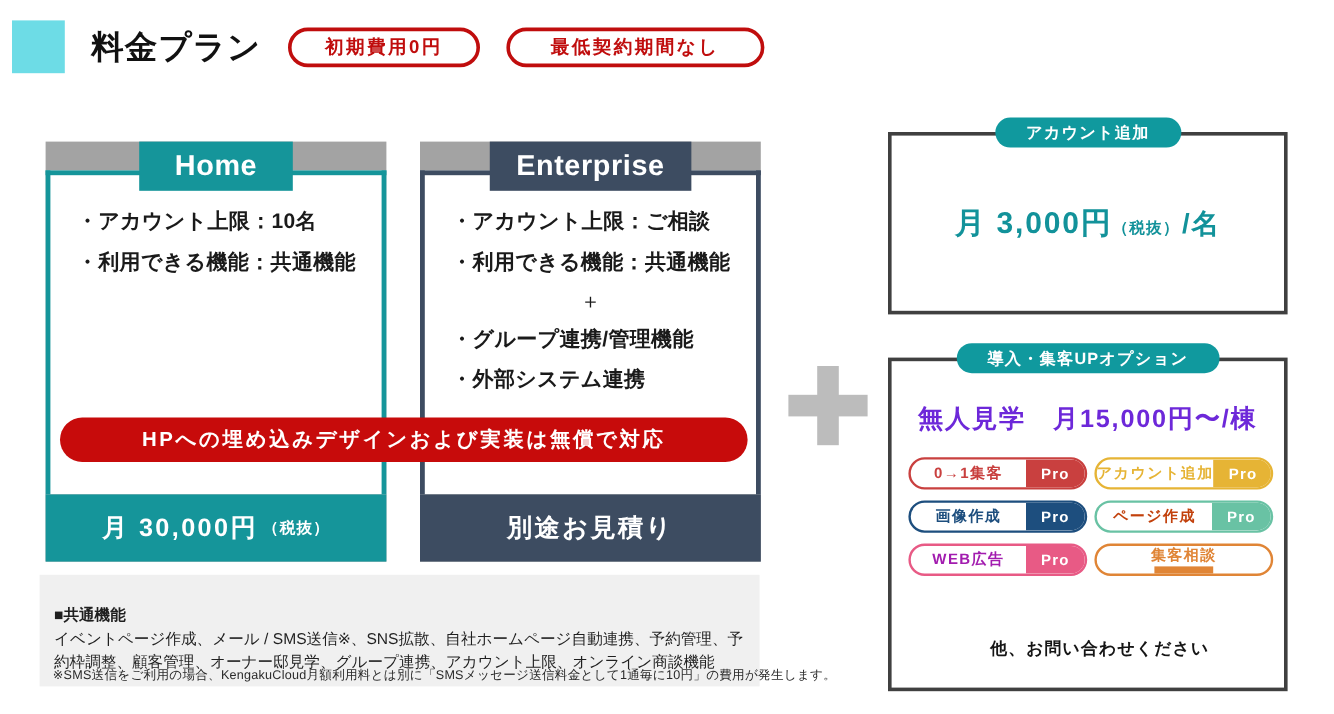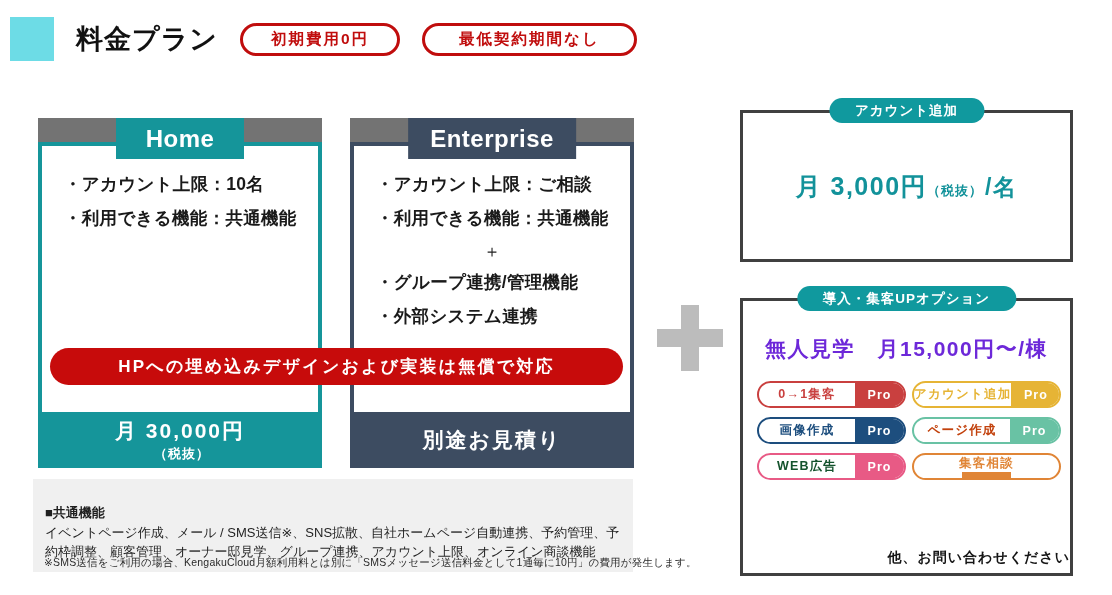--- a/index.html
+++ b/index.html
@@ -59,21 +59,21 @@
     padding: 0 28px;
     white-space: nowrap;
     box-sizing: border-box;
   }
   .hdr-pill.wide { padding: 0 34px; }
 
   
   .plan {
     position: absolute;
     box-sizing: border-box;
-    background: #737373;
+    background: #a3a3a3;
   }
   .plan-tab {
     position: absolute;
     top: 0;
     left: 50%;
     transform: translateX(-50%);
     height: 41px;
     min-width: 128px;
     padding: 0 22px;
     display: flex;
@@ -121,21 +121,20 @@
     left: 0; right: 0; bottom: 0;
     height: 56px;
     display: flex;
     align-items: center;
     justify-content: center;
     color: #ffffff;
     font-size: 21px;
     font-weight: 700;
     letter-spacing: 2px;
     white-space: nowrap;
-    flex-direction: column;
   }
   .plan-footer .paren {
     font-size: 13px;
     letter-spacing: 1px;
     margin-left: 4px;
   }
 
   
   #plan-home { left: 38px; top: 118px; width: 284px; height: 350px; }
   #plan-home .plan-tab { background: #15959a; }
@@ -305,22 +304,22 @@
     font-weight: 700;
     letter-spacing: 1px;
     display: flex;
     align-items: center;
     justify-content: center;
   }
 
   .option-foot {
     position: absolute;
     left: 0; right: 0;
-    bottom: 6px;
-    text-align: right;
+    bottom: 23px;
+    text-align: center;
     font-size: 14px;
     font-weight: 700;
     color: #151515;
     letter-spacing: 1px;
     white-space: nowrap;
     padding-left: 20px;
   }
 </style>
 </head>
 <body>
@@ -399,21 +398,21 @@
       </div>
       <div class="badge" style="border-color: rgb(29, 78, 126);">
         <span class="bname" style="color: rgb(29, 78, 126);">画像作成</span>
         <span class="bpro" style="background: rgb(29, 78, 126);">Pro</span>
       </div>
       <div class="badge" style="border-color: rgb(105, 194, 164);">
         <span class="bname" style="color: #c2410c;">ページ作成</span>
         <span class="bpro" style="background: rgb(105, 194, 164);">Pro</span>
       </div>
       <div class="badge" style="border-color: rgb(232, 90, 133);">
-        <span class="bname" style="color: #14532d;">WEB広告</span>
+        <span class="bname" style="color: #a21caf;">WEB広告</span>
         <span class="bpro" style="background: rgb(232, 90, 133);">Pro</span>
       </div>
       <div class="badge" style="border-color: rgb(224, 133, 54); flex-direction: column;">
         <span class="bname" style="color: rgb(224, 133, 54);">集客相談</span>
         <span class="bpro" style="background: rgb(224, 133, 54);">Pro</span>
       </div>
     </div>
 
     <div class="option-foot">他、お問い合わせください</div>
   </div>

